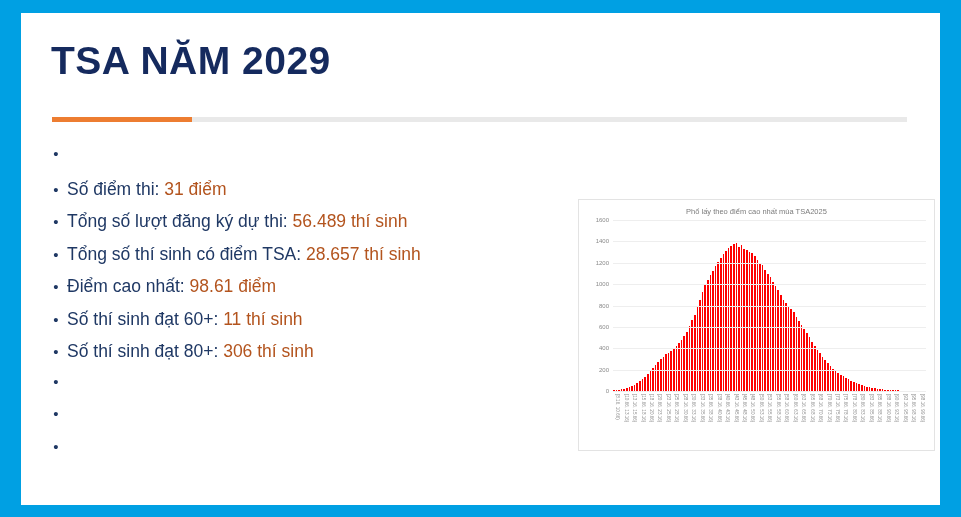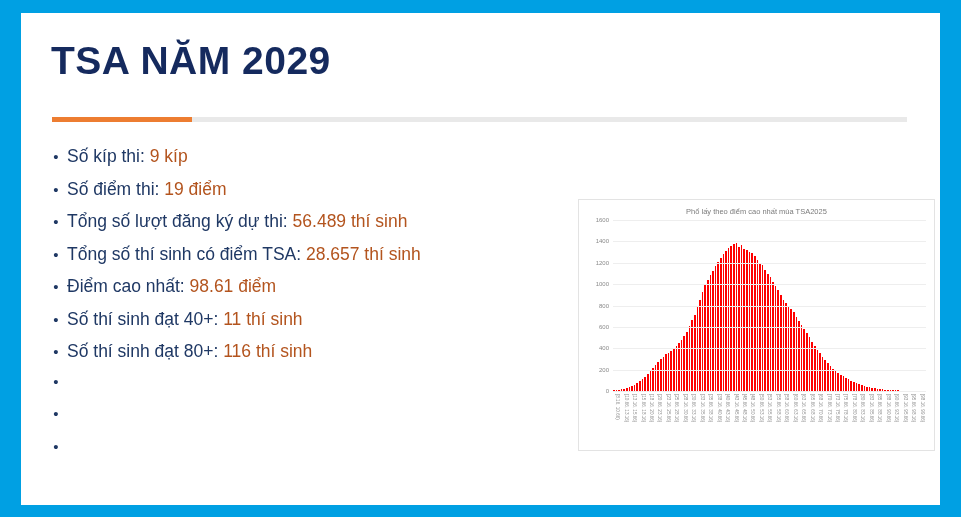--- a/index.html
+++ b/index.html
@@ -144,45 +144,44 @@
 
   <div class="slide-title">TSA NĂM 2029</div>
 
   <div class="rule-wrap">
     <div class="rule-accent"></div>
   </div>
 
   <div class="bullets">
       <div class="bullet-row">
         <span class="bullet-dot">•</span>
-        <span class="bullet-text"><span class="lab">Số kíp thi: </span><span class="val">9 kíp</span></span>
-      </div>
-      <div class="bullet-row">
-        <span class="bullet-dot">•</span>
-        <span class="bullet-text"><span class="lab">Số điểm thi: </span><span class="val">19 điểm</span></span>
+      </div>
+      <div class="bullet-row">
+        <span class="bullet-dot">•</span>
+        <span class="bullet-text"><span class="lab">Số điểm thi: </span><span class="val">31 điểm</span></span>
       </div>
       <div class="bullet-row">
         <span class="bullet-dot">•</span>
         <span class="bullet-text"><span class="lab">Tổng số lượt đăng ký dự thi: </span><span class="val">56.489 thí sinh</span></span>
       </div>
       <div class="bullet-row">
         <span class="bullet-dot">•</span>
         <span class="bullet-text"><span class="lab">Tổng số thí sinh có điểm TSA: </span><span class="val">28.657 thí sinh</span></span>
       </div>
       <div class="bullet-row">
         <span class="bullet-dot">•</span>
         <span class="bullet-text"><span class="lab">Điểm cao nhất: </span><span class="val">98.61 điểm</span></span>
       </div>
       <div class="bullet-row">
         <span class="bullet-dot">•</span>
-        <span class="bullet-text"><span class="lab">Số thí sinh đạt 40+: </span><span class="val">11 thí sinh</span></span>
-      </div>
-      <div class="bullet-row">
-        <span class="bullet-dot">•</span>
-        <span class="bullet-text"><span class="lab">Số thí sinh đạt 80+: </span><span class="val">116 thí sinh</span></span>
+        <span class="bullet-text"><span class="lab">Số thí sinh đạt 60+: </span><span class="val">11 thí sinh</span></span>
+      </div>
+      <div class="bullet-row">
+        <span class="bullet-dot">•</span>
+        <span class="bullet-text"><span class="lab">Số thí sinh đạt 80+: </span><span class="val">306 thí sinh</span></span>
       </div>
       <div class="bullet-row">
         <span class="bullet-dot">•</span>
       </div>
       <div class="bullet-row">
         <span class="bullet-dot">•</span>
       </div>
       <div class="bullet-row">
         <span class="bullet-dot">•</span>
       </div>

